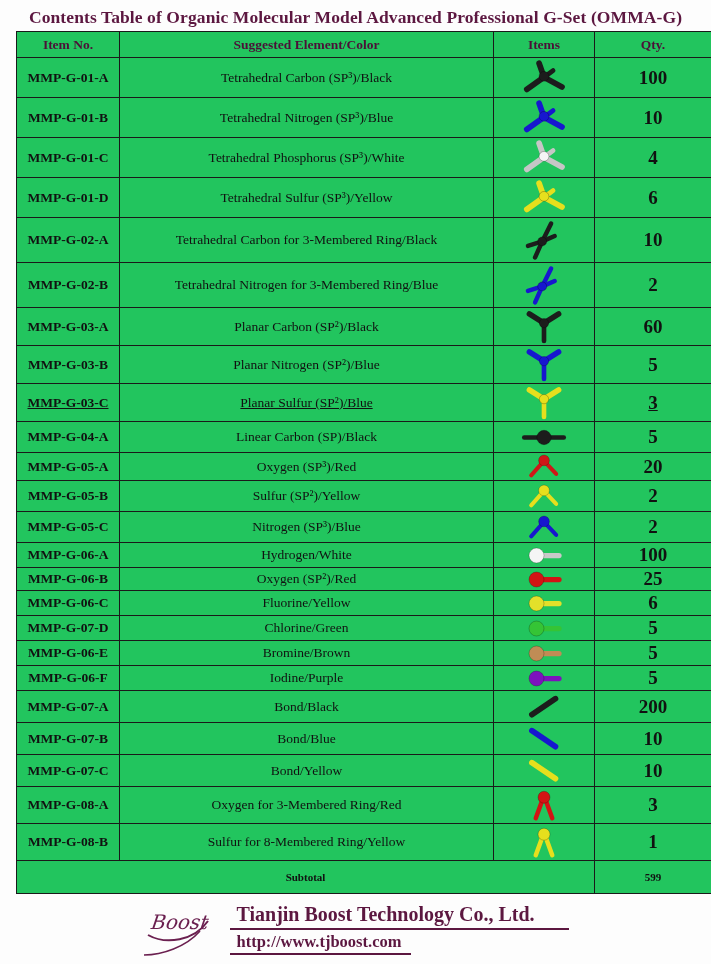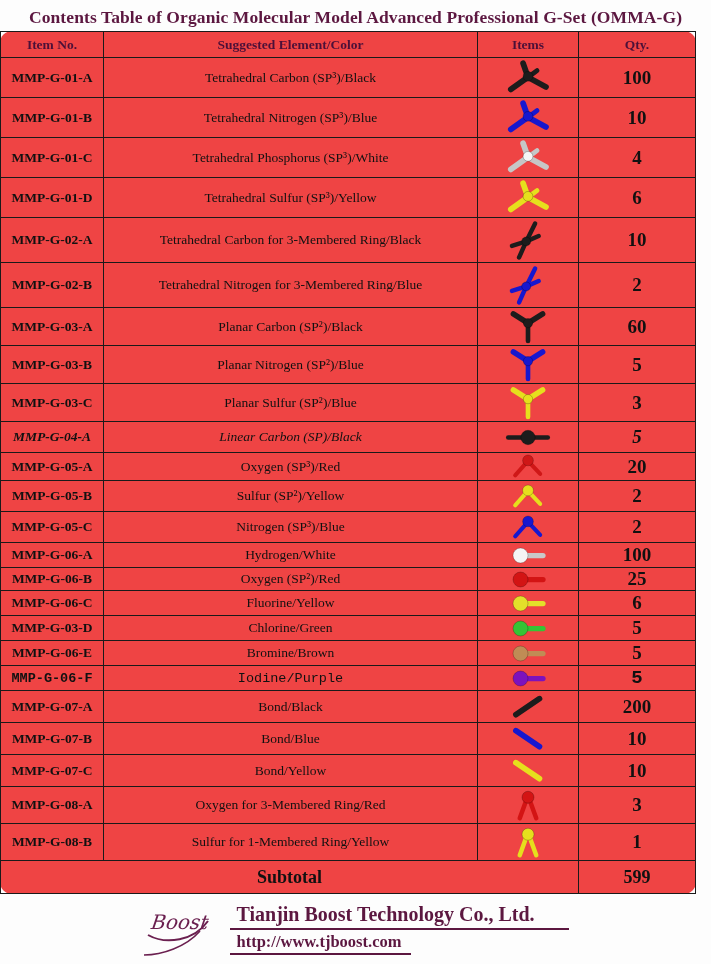--- a/index.html
+++ b/index.html
@@ -8,35 +8,35 @@
     font-family:"Liberation Serif",serif;color:#111;
     overflow:hidden;
   }
   .page{padding-top:4px;}
   .title{
     font-size:17.5px;font-weight:bold;text-align:center;
     color:#5c1740;margin:3px 0 3px 0;letter-spacing:0.1px;
   }
   table.contents{
     border-collapse:collapse;table-layout:fixed;
-    margin-left:0;width:695px;background:#ef4444;border-radius:12px;
+    margin-left:16px;width:695px;background:#22c55e;
   }
   table.contents th, table.contents td{
     border:1.6px solid #1a1a1a;text-align:center;
     padding:0;vertical-align:middle;overflow:hidden;
   }
   thead th{
     color:#4c1038;font-size:13.5px;font-weight:bold;height:25px;
     border-bottom:3px solid #000;
   }
   td.c-item{font-weight:bold;font-size:13.5px;}
   td.c-desc{font-size:13.5px;}
   td.c-img svg{display:block;margin:0 auto;}
   td.c-qty{font-weight:bold;font-size:19px;}
-  tfoot td{font-weight:bold;font-size:18px;height:32px;}
+  tfoot td{font-weight:bold;font-size:11px;height:32px;}
   .footer{
     display:flex;align-items:flex-start;justify-content:center;
     margin-top:9px;gap:10px;
   }
   .footer-logo{margin-top:2px;flex:0 0 auto;}
   .footer-text{display:flex;flex-direction:column;align-items:flex-start;}
   .company{
     color:#5c1740;font-weight:bold;font-size:20px;
     border-bottom:2.5px solid #5c1740;padding:0 34px 2px 6px;
   }
@@ -171,34 +171,34 @@
           <td class="c-img">
             <svg viewBox="0 0 64 44" height="34" width="64">
               <line x1="32" y1="17" x2="13" y2="5" stroke="#1717cf" stroke-width="7" stroke-linecap="round"></line>
               <line x1="32" y1="17" x2="51" y2="5" stroke="#1717cf" stroke-width="7" stroke-linecap="round"></line>
               <line x1="32" y1="17" x2="32" y2="40" stroke="#1717cf" stroke-width="6" stroke-linecap="round"></line>
               <circle cx="32" cy="17" r="6" fill="#1717cf" stroke="rgba(0,0,0,0.3)" stroke-width="1"></circle>
             </svg>
           </td>
           <td class="c-qty">5</td>
         </tr>
-        <tr style="height: 38px;">
+        <tr style="height: 38px; text-decoration: underline;">
           <td class="c-item">MMP-G-03-C</td>
           <td class="c-desc">Planar Sulfur (SP²)/Blue</td>
           <td class="c-img">
             <svg viewBox="0 0 64 44" height="34" width="64">
               <line x1="32" y1="17" x2="13" y2="5" stroke="#e6df1d" stroke-width="7" stroke-linecap="round"></line>
               <line x1="32" y1="17" x2="51" y2="5" stroke="#e6df1d" stroke-width="7" stroke-linecap="round"></line>
               <line x1="32" y1="17" x2="32" y2="40" stroke="#e6df1d" stroke-width="6" stroke-linecap="round"></line>
               <circle cx="32" cy="17" r="6" fill="#e6df1d" stroke="rgba(0,0,0,0.3)" stroke-width="1"></circle>
             </svg>
           </td>
           <td class="c-qty">3</td>
         </tr>
-        <tr style="height: 31px; font-style: italic;">
+        <tr style="height: 31px;">
           <td class="c-item">MMP-G-04-A</td>
           <td class="c-desc">Linear Carbon (SP)/Black</td>
           <td class="c-img">
             <svg viewBox="0 0 64 30" height="27" width="64">
               <line x1="10" y1="15" x2="54" y2="15" stroke="#1c1c1c" stroke-width="5" stroke-linecap="round"></line>
               <circle cx="32" cy="15" r="8" fill="#1c1c1c" stroke="rgba(0,0,0,0.3)" stroke-width="1"></circle>
             </svg>
           </td>
           <td class="c-qty">5</td>
         </tr>
@@ -265,42 +265,42 @@
           <td class="c-desc">Fluorine/Yellow</td>
           <td class="c-img">
             <svg viewBox="0 0 64 28" height="21" width="64">
               <line x1="32" y1="14" x2="52" y2="14" stroke="#e3e02a" stroke-width="7" stroke-linecap="round"></line>
               <circle cx="22" cy="14" r="10" fill="#e3e02a" stroke="rgba(0,0,0,0.3)" stroke-width="1"></circle>
             </svg>
           </td>
           <td class="c-qty">6</td>
         </tr>
         <tr style="height: 25px;">
-          <td class="c-item">MMP-G-03-D</td>
+          <td class="c-item">MMP-G-07-D</td>
           <td class="c-desc">Chlorine/Green</td>
           <td class="c-img">
             <svg viewBox="0 0 64 28" height="21" width="64">
               <line x1="32" y1="14" x2="52" y2="14" stroke="#35c435" stroke-width="7" stroke-linecap="round"></line>
               <circle cx="22" cy="14" r="10" fill="#35c435" stroke="rgba(0,0,0,0.3)" stroke-width="1"></circle>
             </svg>
           </td>
           <td class="c-qty">5</td>
         </tr>
         <tr style="height: 25px;">
           <td class="c-item">MMP-G-06-E</td>
           <td class="c-desc">Bromine/Brown</td>
           <td class="c-img">
             <svg viewBox="0 0 64 28" height="21" width="64">
               <line x1="32" y1="14" x2="52" y2="14" stroke="#c08c55" stroke-width="7" stroke-linecap="round"></line>
               <circle cx="22" cy="14" r="10" fill="#c08c55" stroke="rgba(0,0,0,0.3)" stroke-width="1"></circle>
             </svg>
           </td>
           <td class="c-qty">5</td>
         </tr>
-        <tr style="height: 25px; font-family: Liberation Mono, monospace;">
+        <tr style="height: 25px;">
           <td class="c-item">MMP-G-06-F</td>
           <td class="c-desc">Iodine/Purple</td>
           <td class="c-img">
             <svg viewBox="0 0 64 28" height="21" width="64">
               <line x1="32" y1="14" x2="52" y2="14" stroke="#7d12bd" stroke-width="7" stroke-linecap="round"></line>
               <circle cx="22" cy="14" r="10" fill="#7d12bd" stroke="rgba(0,0,0,0.3)" stroke-width="1"></circle>
             </svg>
           </td>
           <td class="c-qty">5</td>
         </tr>
@@ -341,21 +341,21 @@
             <svg viewBox="0 0 64 44" height="33" width="64">
               <line x1="29" y1="17" x2="21" y2="39" stroke="#d31414" stroke-width="6" stroke-linecap="round"></line>
               <line x1="35" y1="17" x2="43" y2="39" stroke="#d31414" stroke-width="6" stroke-linecap="round"></line>
               <circle cx="32" cy="11" r="8" fill="#d31414" stroke="rgba(0,0,0,0.3)" stroke-width="1"></circle>
             </svg>
           </td>
           <td class="c-qty">3</td>
         </tr>
         <tr style="height: 37px;">
           <td class="c-item">MMP-G-08-B</td>
-          <td class="c-desc">Sulfur for 1-Membered Ring/Yellow</td>
+          <td class="c-desc">Sulfur for 8-Membered Ring/Yellow</td>
           <td class="c-img">
             <svg viewBox="0 0 64 44" height="33" width="64">
               <line x1="29" y1="17" x2="21" y2="39" stroke="#e6df1d" stroke-width="6" stroke-linecap="round"></line>
               <line x1="35" y1="17" x2="43" y2="39" stroke="#e6df1d" stroke-width="6" stroke-linecap="round"></line>
               <circle cx="32" cy="11" r="8" fill="#e6df1d" stroke="rgba(0,0,0,0.3)" stroke-width="1"></circle>
             </svg>
           </td>
           <td class="c-qty">1</td>
         </tr>
       </tbody>

